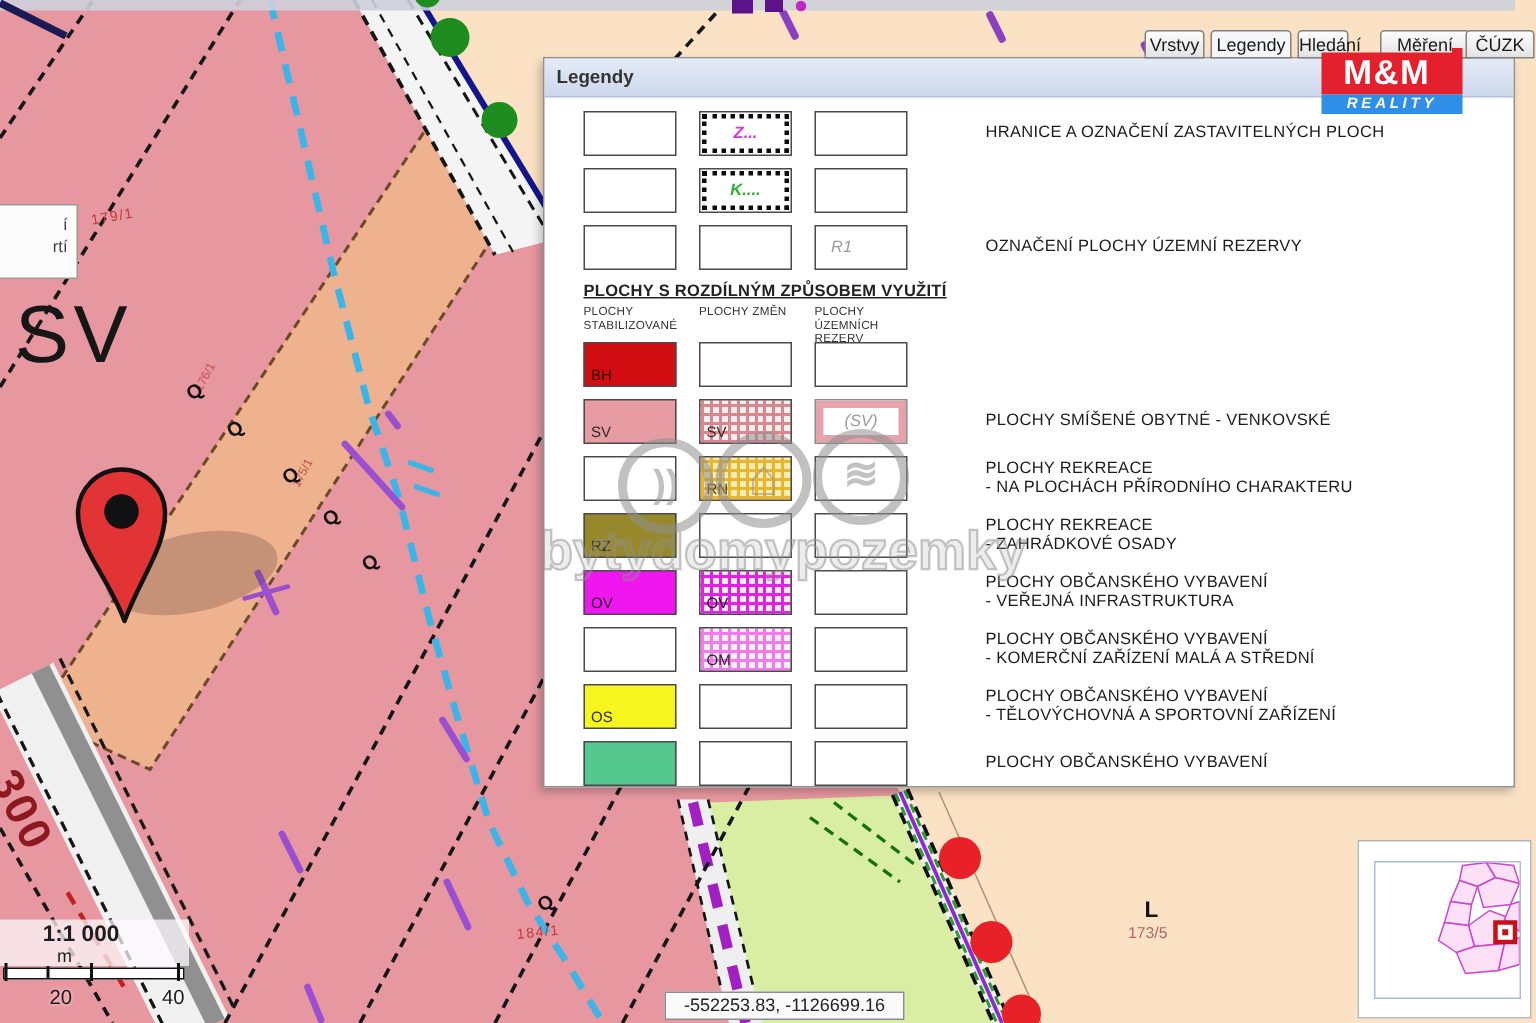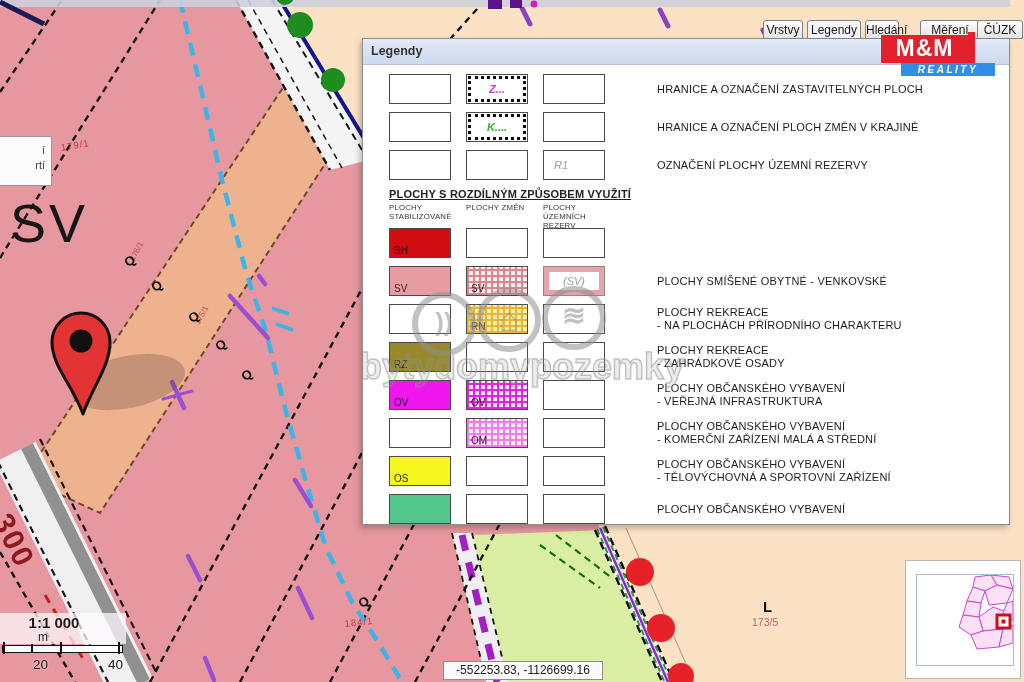--- a/index.html
+++ b/index.html
@@ -54,21 +54,21 @@
        text-align:center;line-height:18px;box-sizing:border-box;cursor:pointer;}
   .tab.active{background:#f4f6fb;}
   
   #logo{position:absolute;left:881px;top:35px;width:94px;height:41px;z-index:9;}
   #logo-red{position:absolute;left:0;top:0;width:87px;height:28px;background:#e4202c;}
   #logo-strip{position:absolute;left:87px;top:-3px;width:7px;height:31px;background:#e4202c;}
   #logo-mm{position:absolute;left:0;top:0;width:87px;height:28px;color:#fff;font-weight:bold;
            font-size:23px;text-align:center;line-height:27px;letter-spacing:1px;}
   #logo-blue{position:absolute;left:0;top:28px;width:94px;height:13px;background:#2f8fe8;
              color:#fdfdee;font-weight:bold;font-style:italic;font-size:10px;letter-spacing:2.5px;
-             text-align:center;line-height:13px;margin-left:20px;}
+             text-align:center;line-height:13px;}
   
   #watermark{position:absolute;left:352px;top:286px;width:340px;height:115px;z-index:7;opacity:.55;pointer-events:none;}
   .wm-circle{position:absolute;width:52px;height:52px;border:6px solid #8f8f8f;border-radius:50%;
              color:#8f8f8f;text-align:center;font-weight:bold;}
   #wm-text{position:absolute;left:8px;top:60px;font-size:36px;font-weight:bold;
            color:rgba(150,150,150,.30);-webkit-text-stroke:1.5px #8f8f8f;letter-spacing:0px;}
 </style>
 </head>
 <body>
 
@@ -245,21 +245,20 @@
           <div class="sw c2"></div>
           <div class="ldesc">HRANICE A OZNAČENÍ ZASTAVITELNÝCH PLOCH</div>
         </div>
         <div class="lrow">
           <div class="sw c0"></div>
           <div class="sw c1">
             <div class="dotted-inner"></div>
             <span class="ctr" style="color: rgb(47, 174, 47);">K....</span>
           </div>
           <div class="sw c2"></div>
-          <div class="ldesc">HRANICE A OZNAČENÍ PLOCH ZMĚN V KRAJINĚ</div>
         </div>
         <div class="lrow">
           <div class="sw c0"></div>
           <div class="sw c1"></div>
           <div class="sw c2">
             <span class="r1t">R1</span>
           </div>
           <div class="ldesc">OZNAČENÍ PLOCHY ÚZEMNÍ REZERVY</div>
         </div>
       </div>

